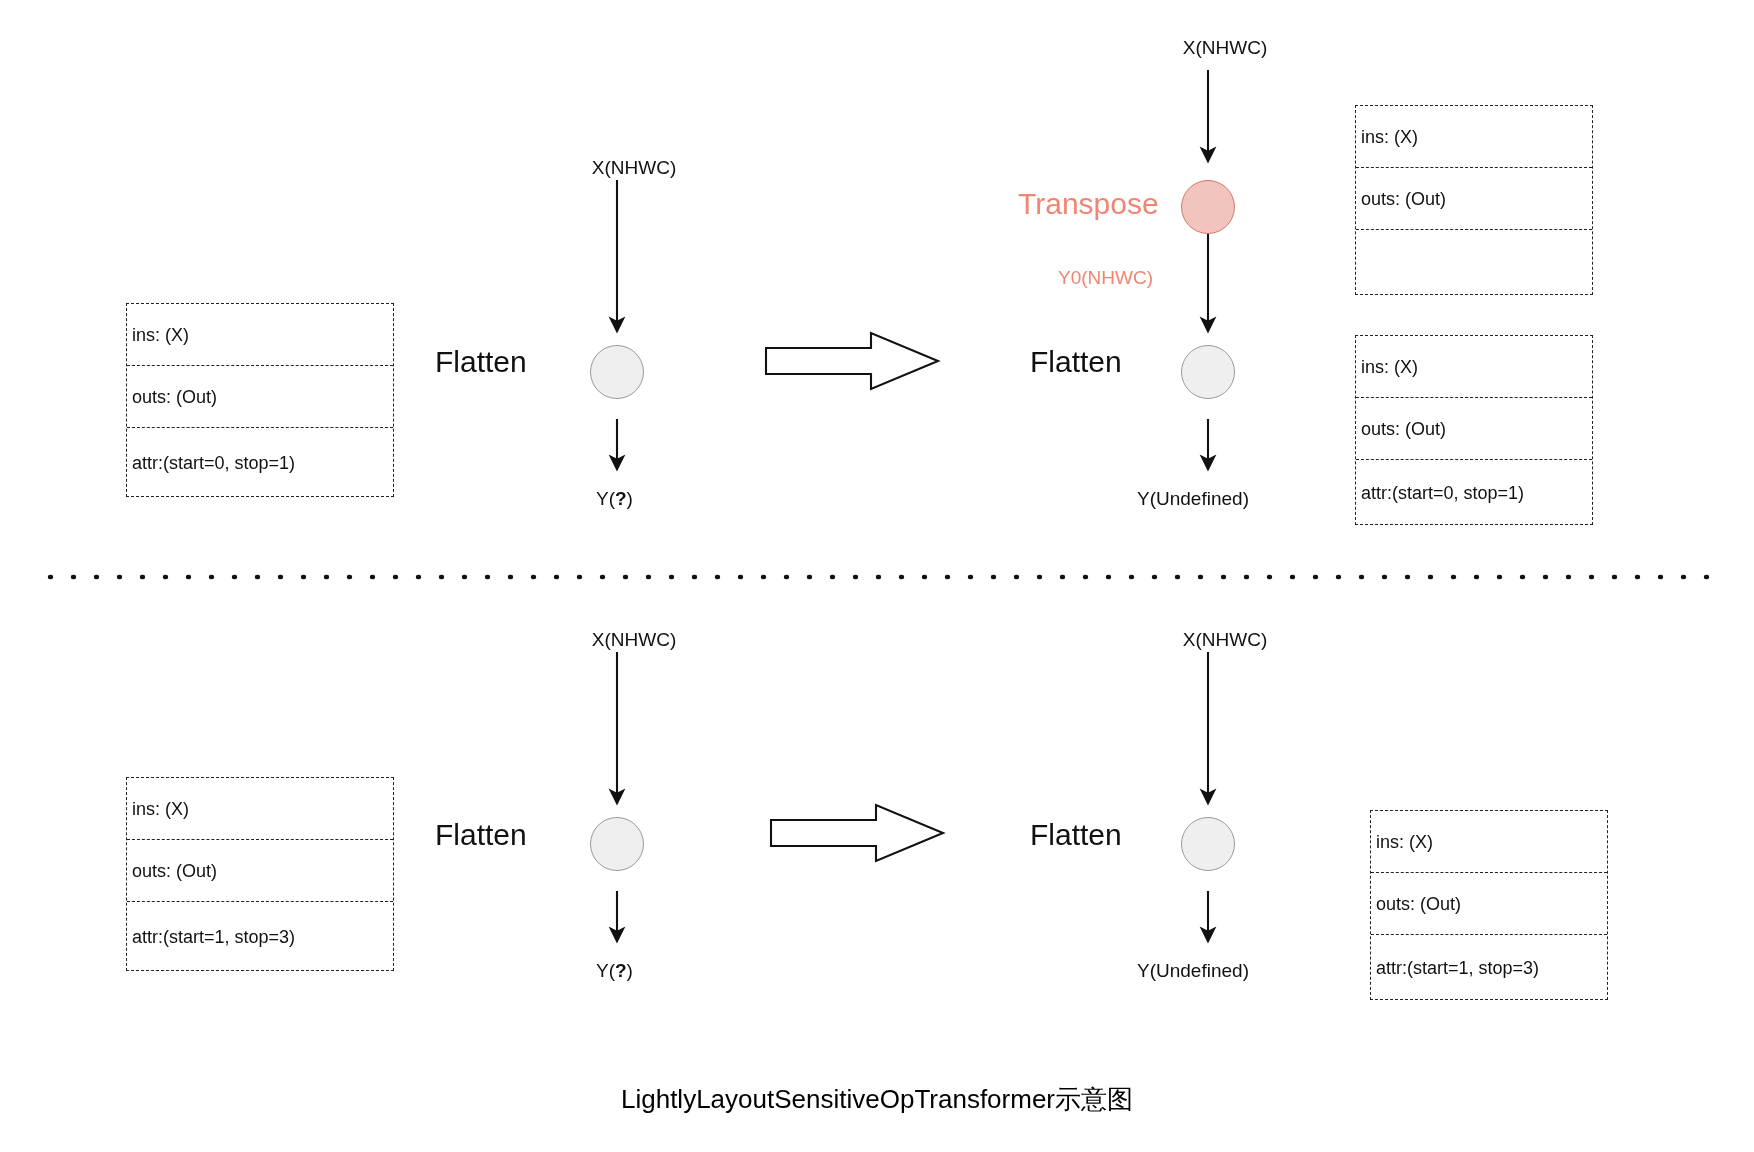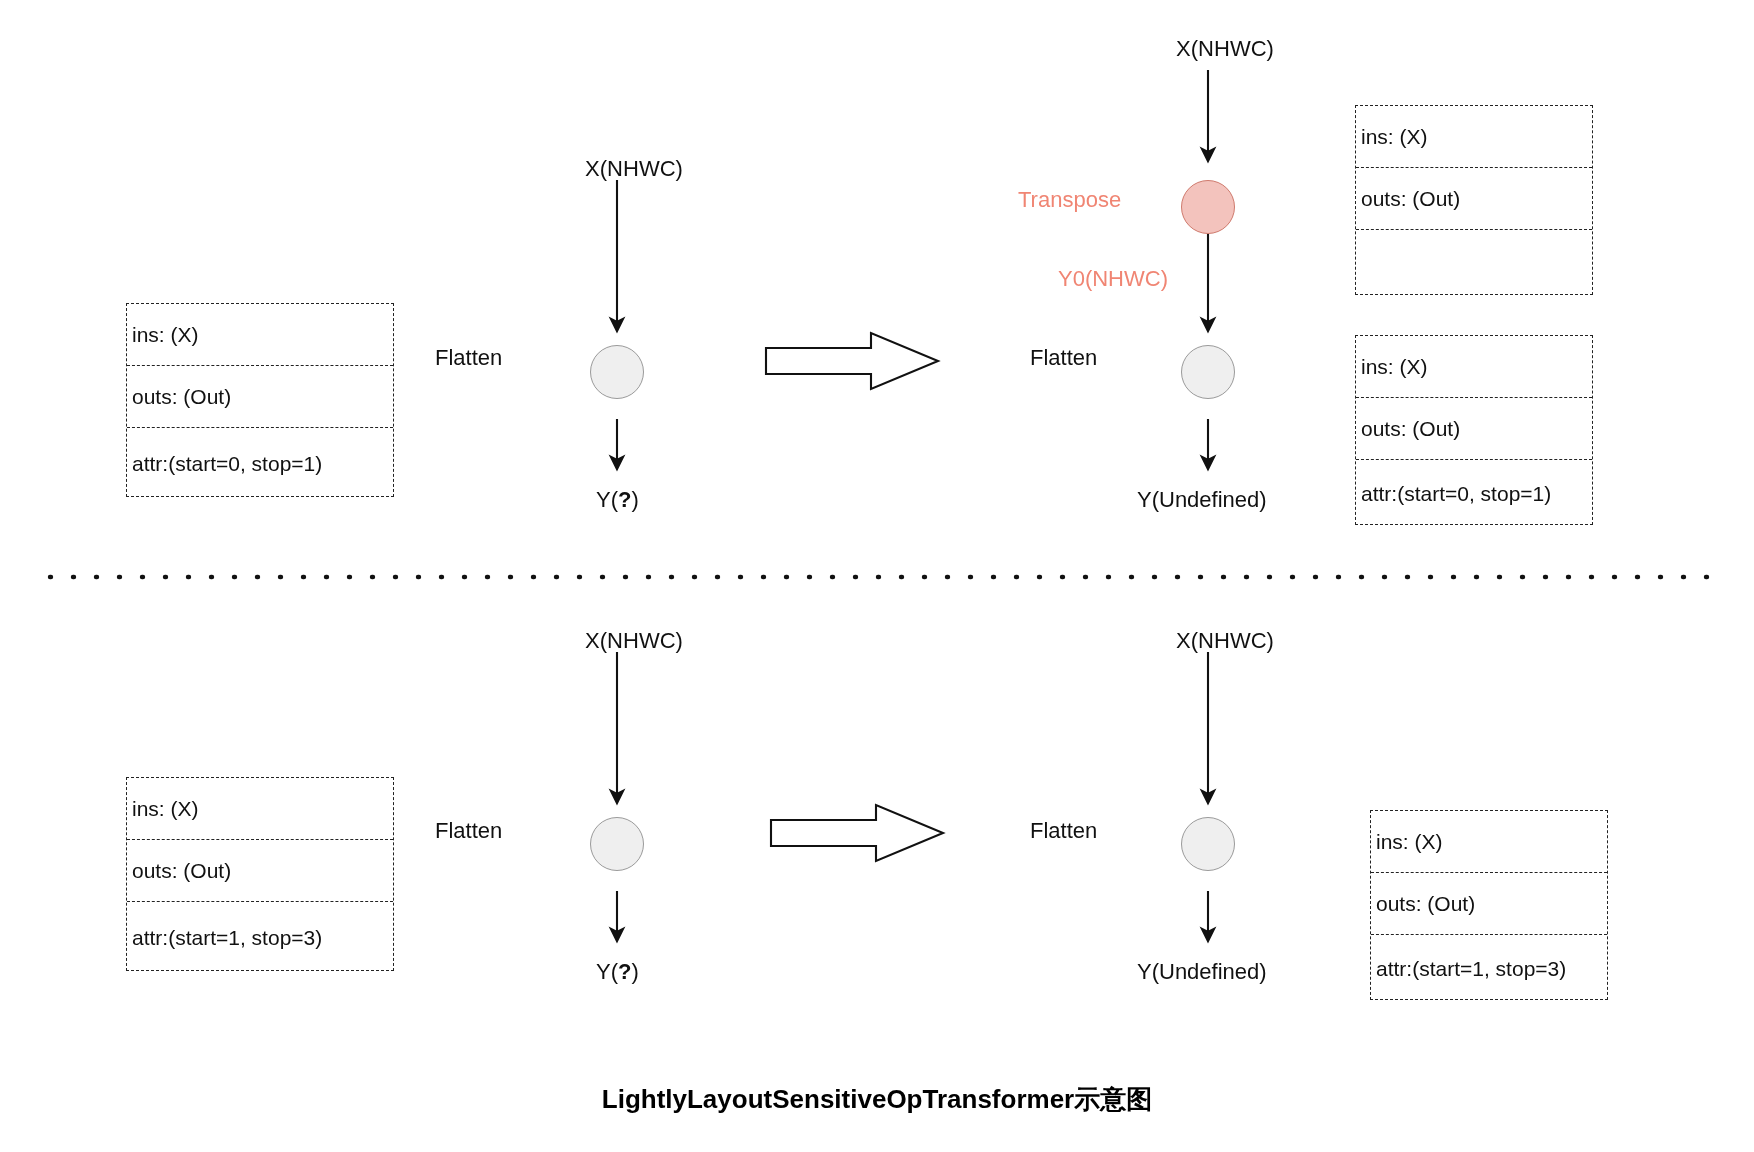--- a/index.html
+++ b/index.html
@@ -18,36 +18,36 @@
     position:absolute;
     border:1.6px dashed #222;
     box-sizing:border-box;
     background:transparent;
   }
   .attr-row{
     box-sizing:border-box;
     display:flex;
     align-items:center;
     padding-left:5px;
-    font-size:21px;
+    font-size:18px;
     line-height:1;
     color:#111;
     white-space:nowrap;
   }
   .attr-row.sep{border-bottom:1.6px dashed #222;}
 
   
   .lbl{
     position:absolute;
-    font-size:22px;
+    font-size:19px;
     line-height:1;
     color:#111;
     white-space:nowrap;
   }
-  .lbl.big{font-size:22px;}
+  .lbl.big{font-size:30px;}
   .lbl.red{color:#f08573;}
   .lbl.center{transform:translateX(-50%);}
 
   
   .node{
     position:absolute;
     width:54px;height:54px;
     border-radius:50%;
     box-sizing:border-box;
   }
@@ -56,21 +56,21 @@
 
   
   #vec{position:absolute;left:0;top:0;width:1754px;height:1152px;pointer-events:none;}
 
   
   #caption{
     position:absolute;
     left:0;width:1754px;
     text-align:center;
     font-size:26px;
-    font-weight:bold;
+    font-weight:normal;
     color:#000;
   }
 </style>
 </head>
 <body>
 
 <div id="stage">
 
   <svg id="vec" viewBox="0 0 1754 1152" xmlns="http://www.w3.org/2000/svg">
     <defs>

